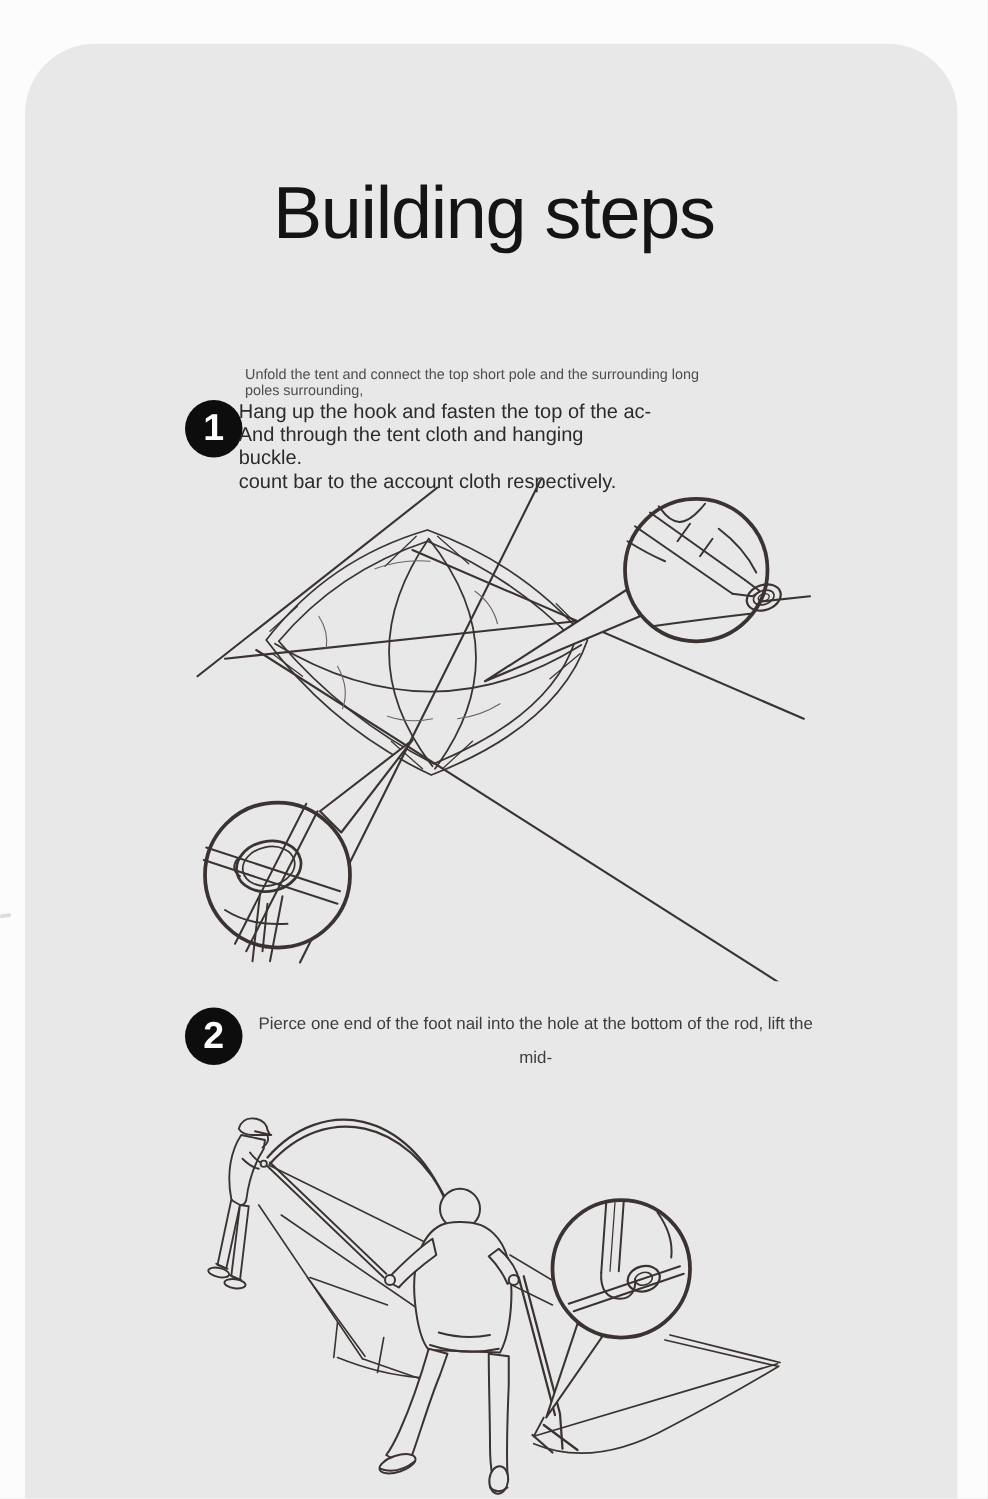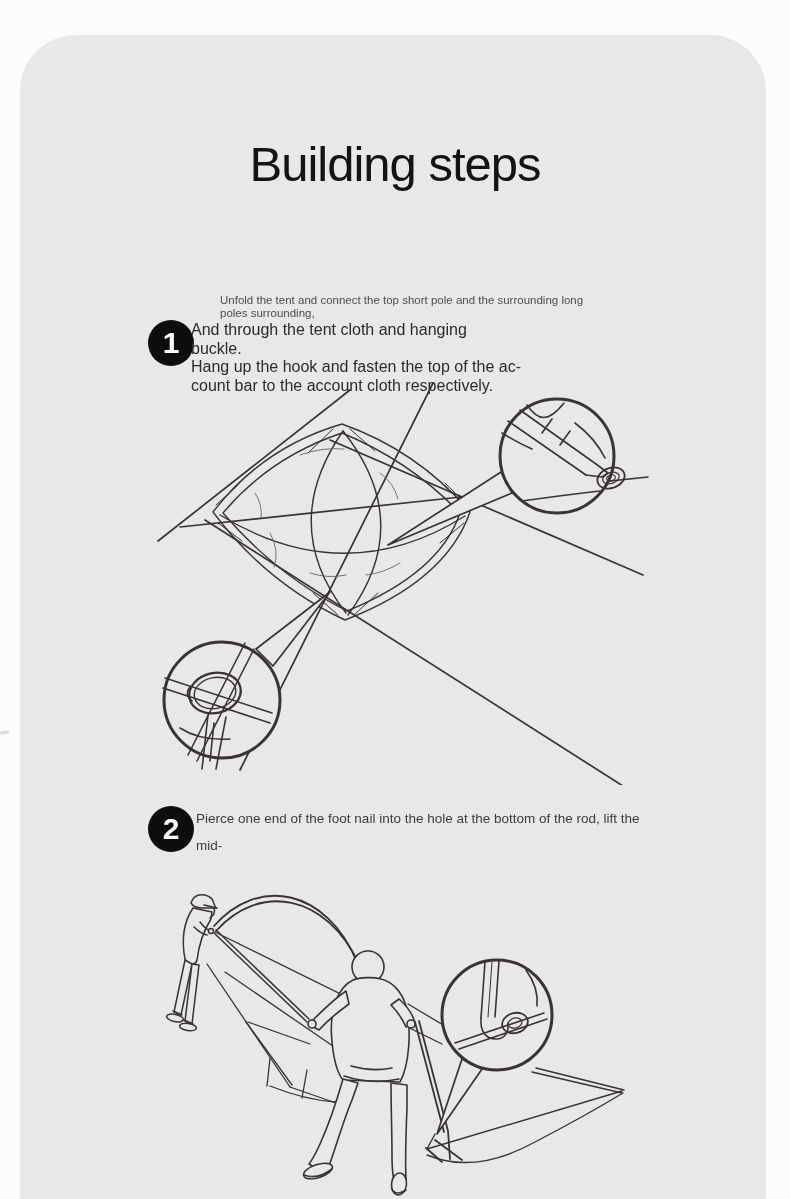--- a/index.html
+++ b/index.html
@@ -8,42 +8,42 @@
     background:#fcfcfc;
     font-family:"Liberation Sans","DejaVu Sans",sans-serif;
     -webkit-font-smoothing:antialiased;
   }
   .card{
     position:absolute;left:20px;top:35px;width:746px;height:1164px;
     background:#e8e8e8;border-radius:56px 56px 0 0;
   }
   .page-title{
     position:absolute;left:0;top:136px;width:790px;
-    text-align:center;font-size:49px;letter-spacing:-1px;
+    text-align:center;font-size:59px;letter-spacing:-1px;
     color:#141414;font-weight:400;
   }
   .step-badge{
     position:absolute;width:46px;height:46px;border-radius:50%;
     background:#0d0d0d;color:#ffffff;display:flex;
     align-items:center;justify-content:center;
     font-size:30px;font-weight:bold;
   }
   .badge-1{left:148px;top:320px;}
   .badge-2{left:148px;top:806px;}
   .step1-note{
     position:absolute;left:196px;top:294px;width:420px;
-    font-size:11.5px;line-height:13px;color:#4d4d4d;margin-left:24px;
+    font-size:11.5px;line-height:13px;color:#4d4d4d;
   }
   .step1-main{
     position:absolute;left:191px;top:321px;width:330px;
     font-size:16px;line-height:18.5px;color:#2b2b2b;
   }
   .step2-text{
     position:absolute;left:196px;top:806px;width:465px;
-    font-size:13.5px;line-height:26.5px;color:#3c3c3c;
+    font-size:13.5px;line-height:26.5px;color:#3c3c3c;text-align:center;
   }
   .illu{position:absolute;}
   .illu-1{left:150px;top:383px;}
   .illu-2{left:130px;top:872px;}
   .edge-mark{
     position:absolute;left:0;top:731px;width:9px;height:3px;
     background:#dcdcdc;border-radius:2px;transform:rotate(-8deg);
   }
   svg{display:block;}
 </style>
@@ -55,22 +55,22 @@
 <div class="page-title">Building steps</div>
 
 <div class="step-badge badge-1">
   <span>1</span>
 </div>
 <div class="step1-note">
   <div>Unfold the tent and connect the top short pole and the surrounding long</div>
   <div>poles surrounding,</div>
 </div>
 <div class="step1-main">
+  <div>Hang up the hook and fasten the top of the ac-</div>
   <div>And through the tent cloth and hanging buckle.</div>
-  <div>Hang up the hook and fasten the top of the ac-</div>
   <div>count bar to the account cloth respectively.</div>
 </div>
 
 <svg class="illu illu-1" width="510" height="402" viewBox="0 0 510 402">
   <g stroke="#3a3331" fill="none" stroke-linecap="round" stroke-linejoin="round">
 
     <g stroke-width="1.7">
       <path d="M200,7 L8,158"></path>
       <path d="M283,0 L90,387"></path>
       <path d="M30,144 L498,94"></path>

